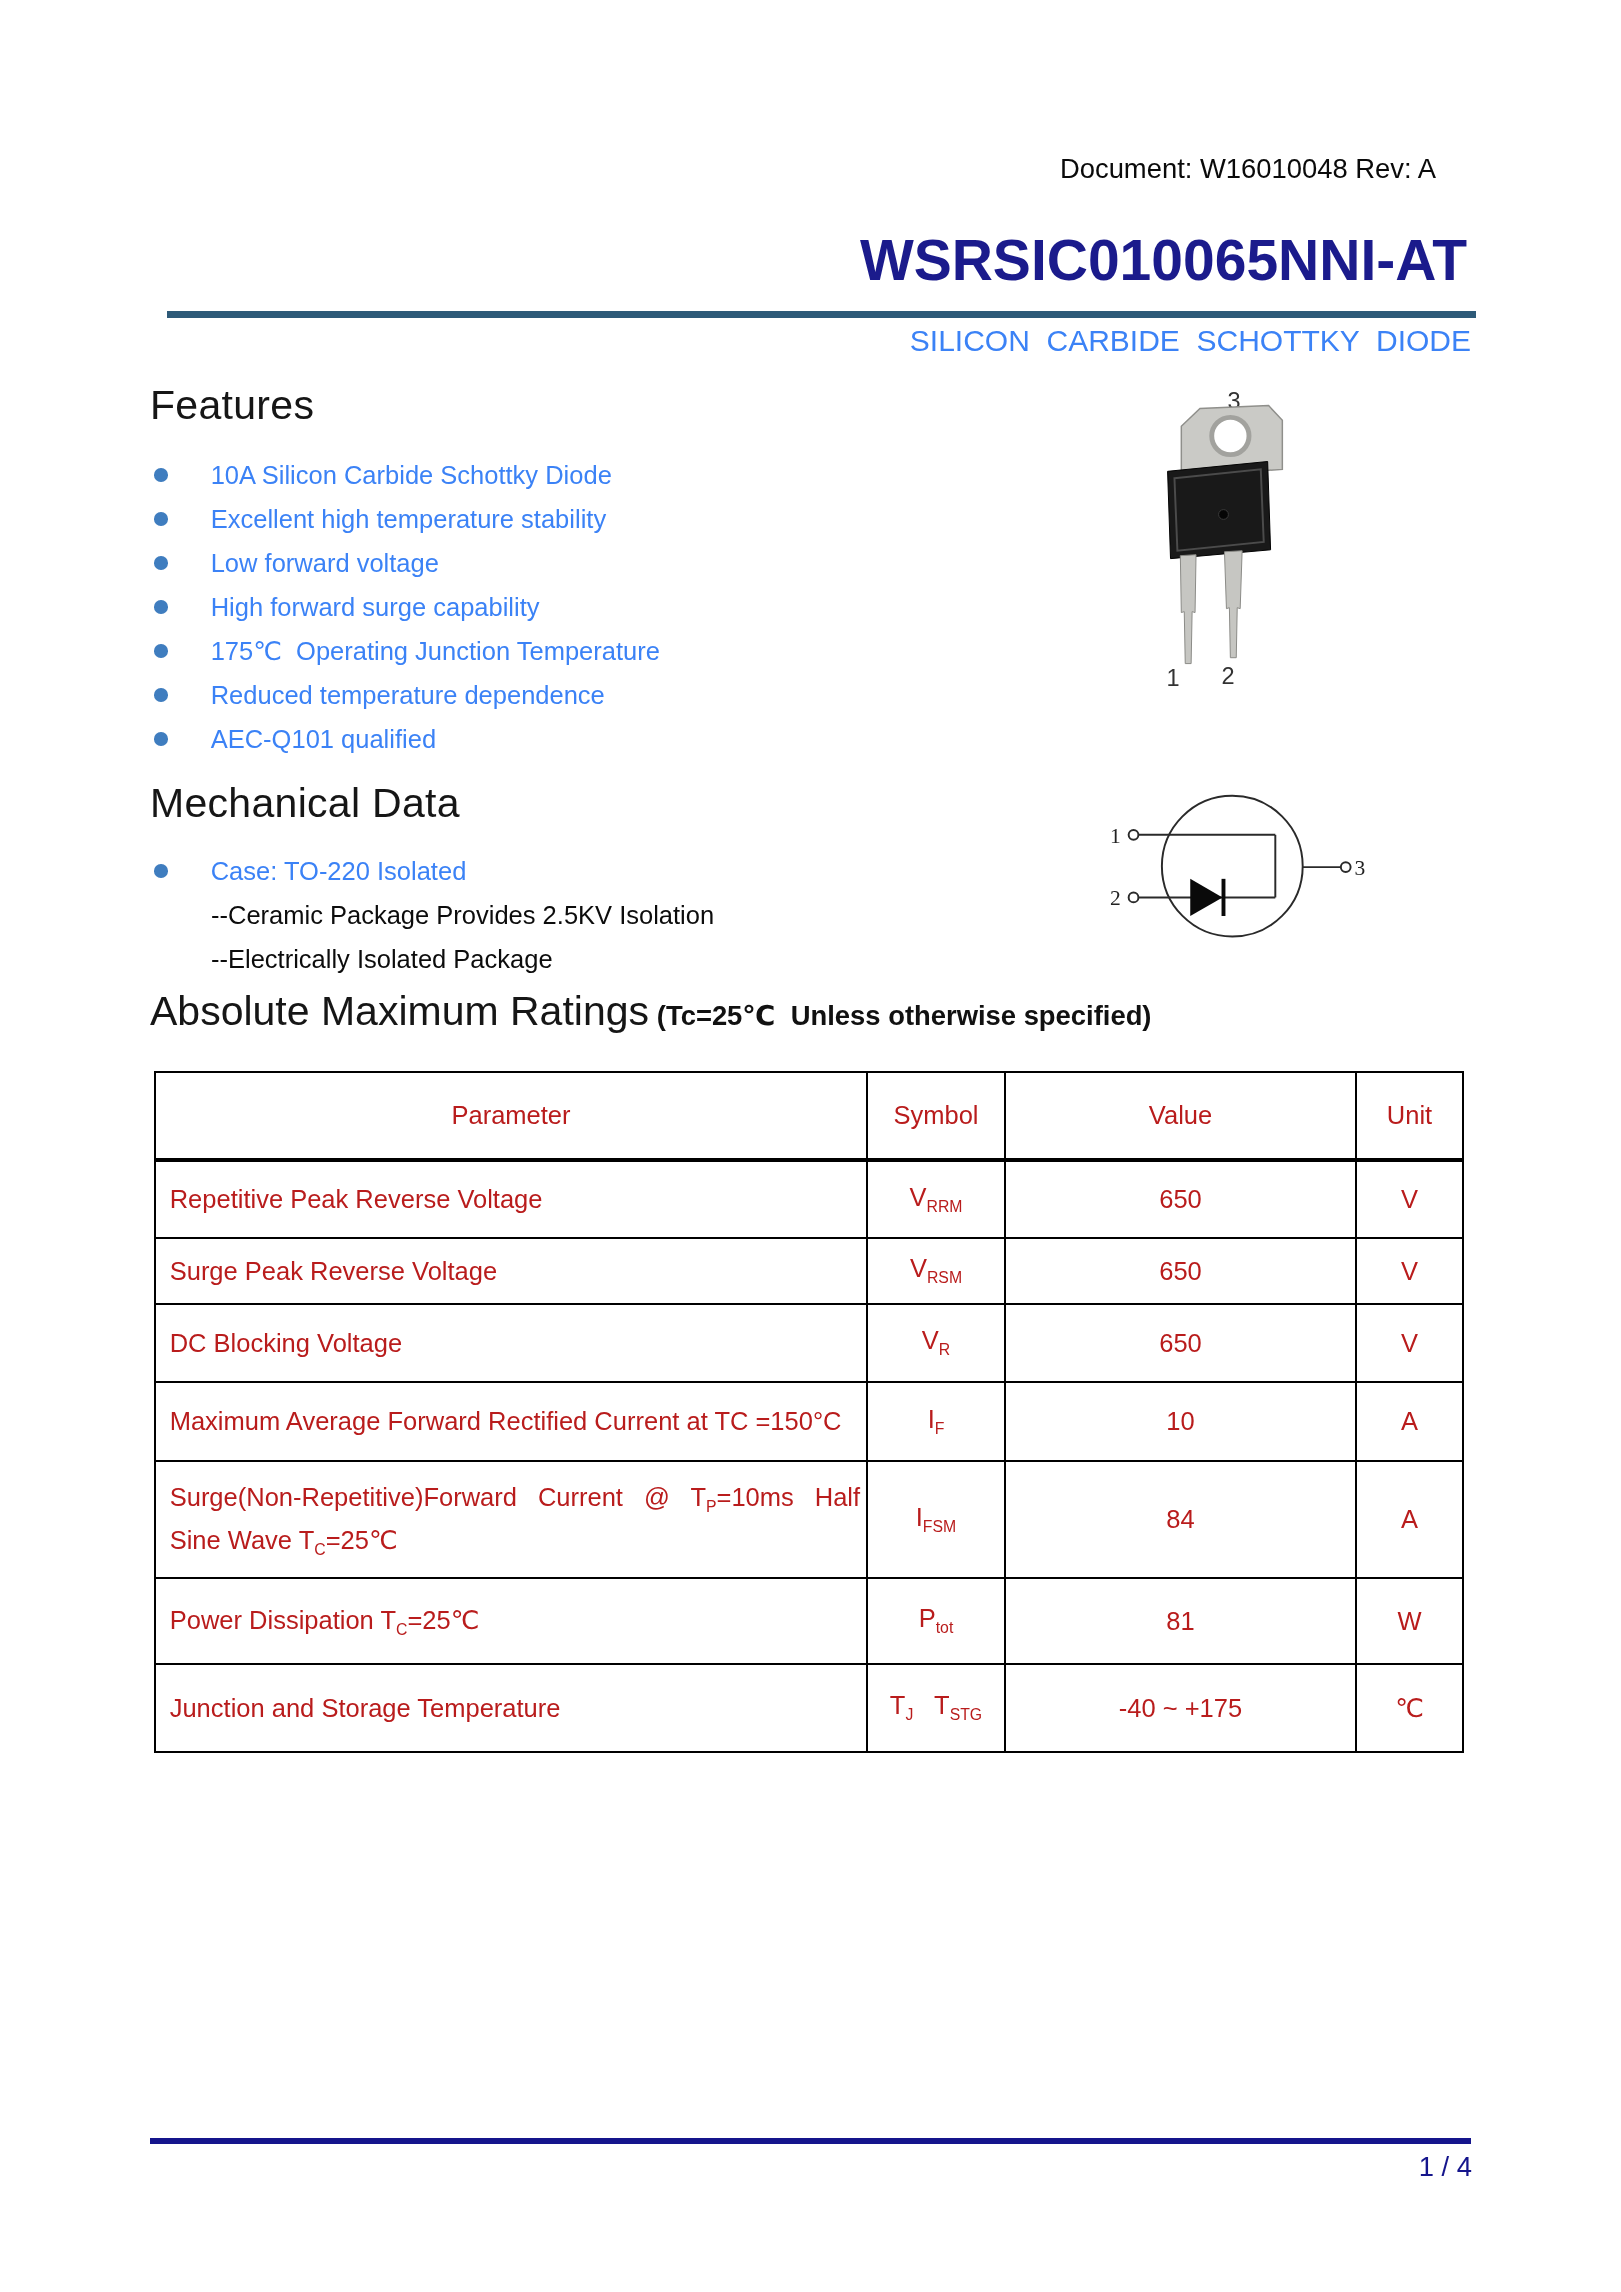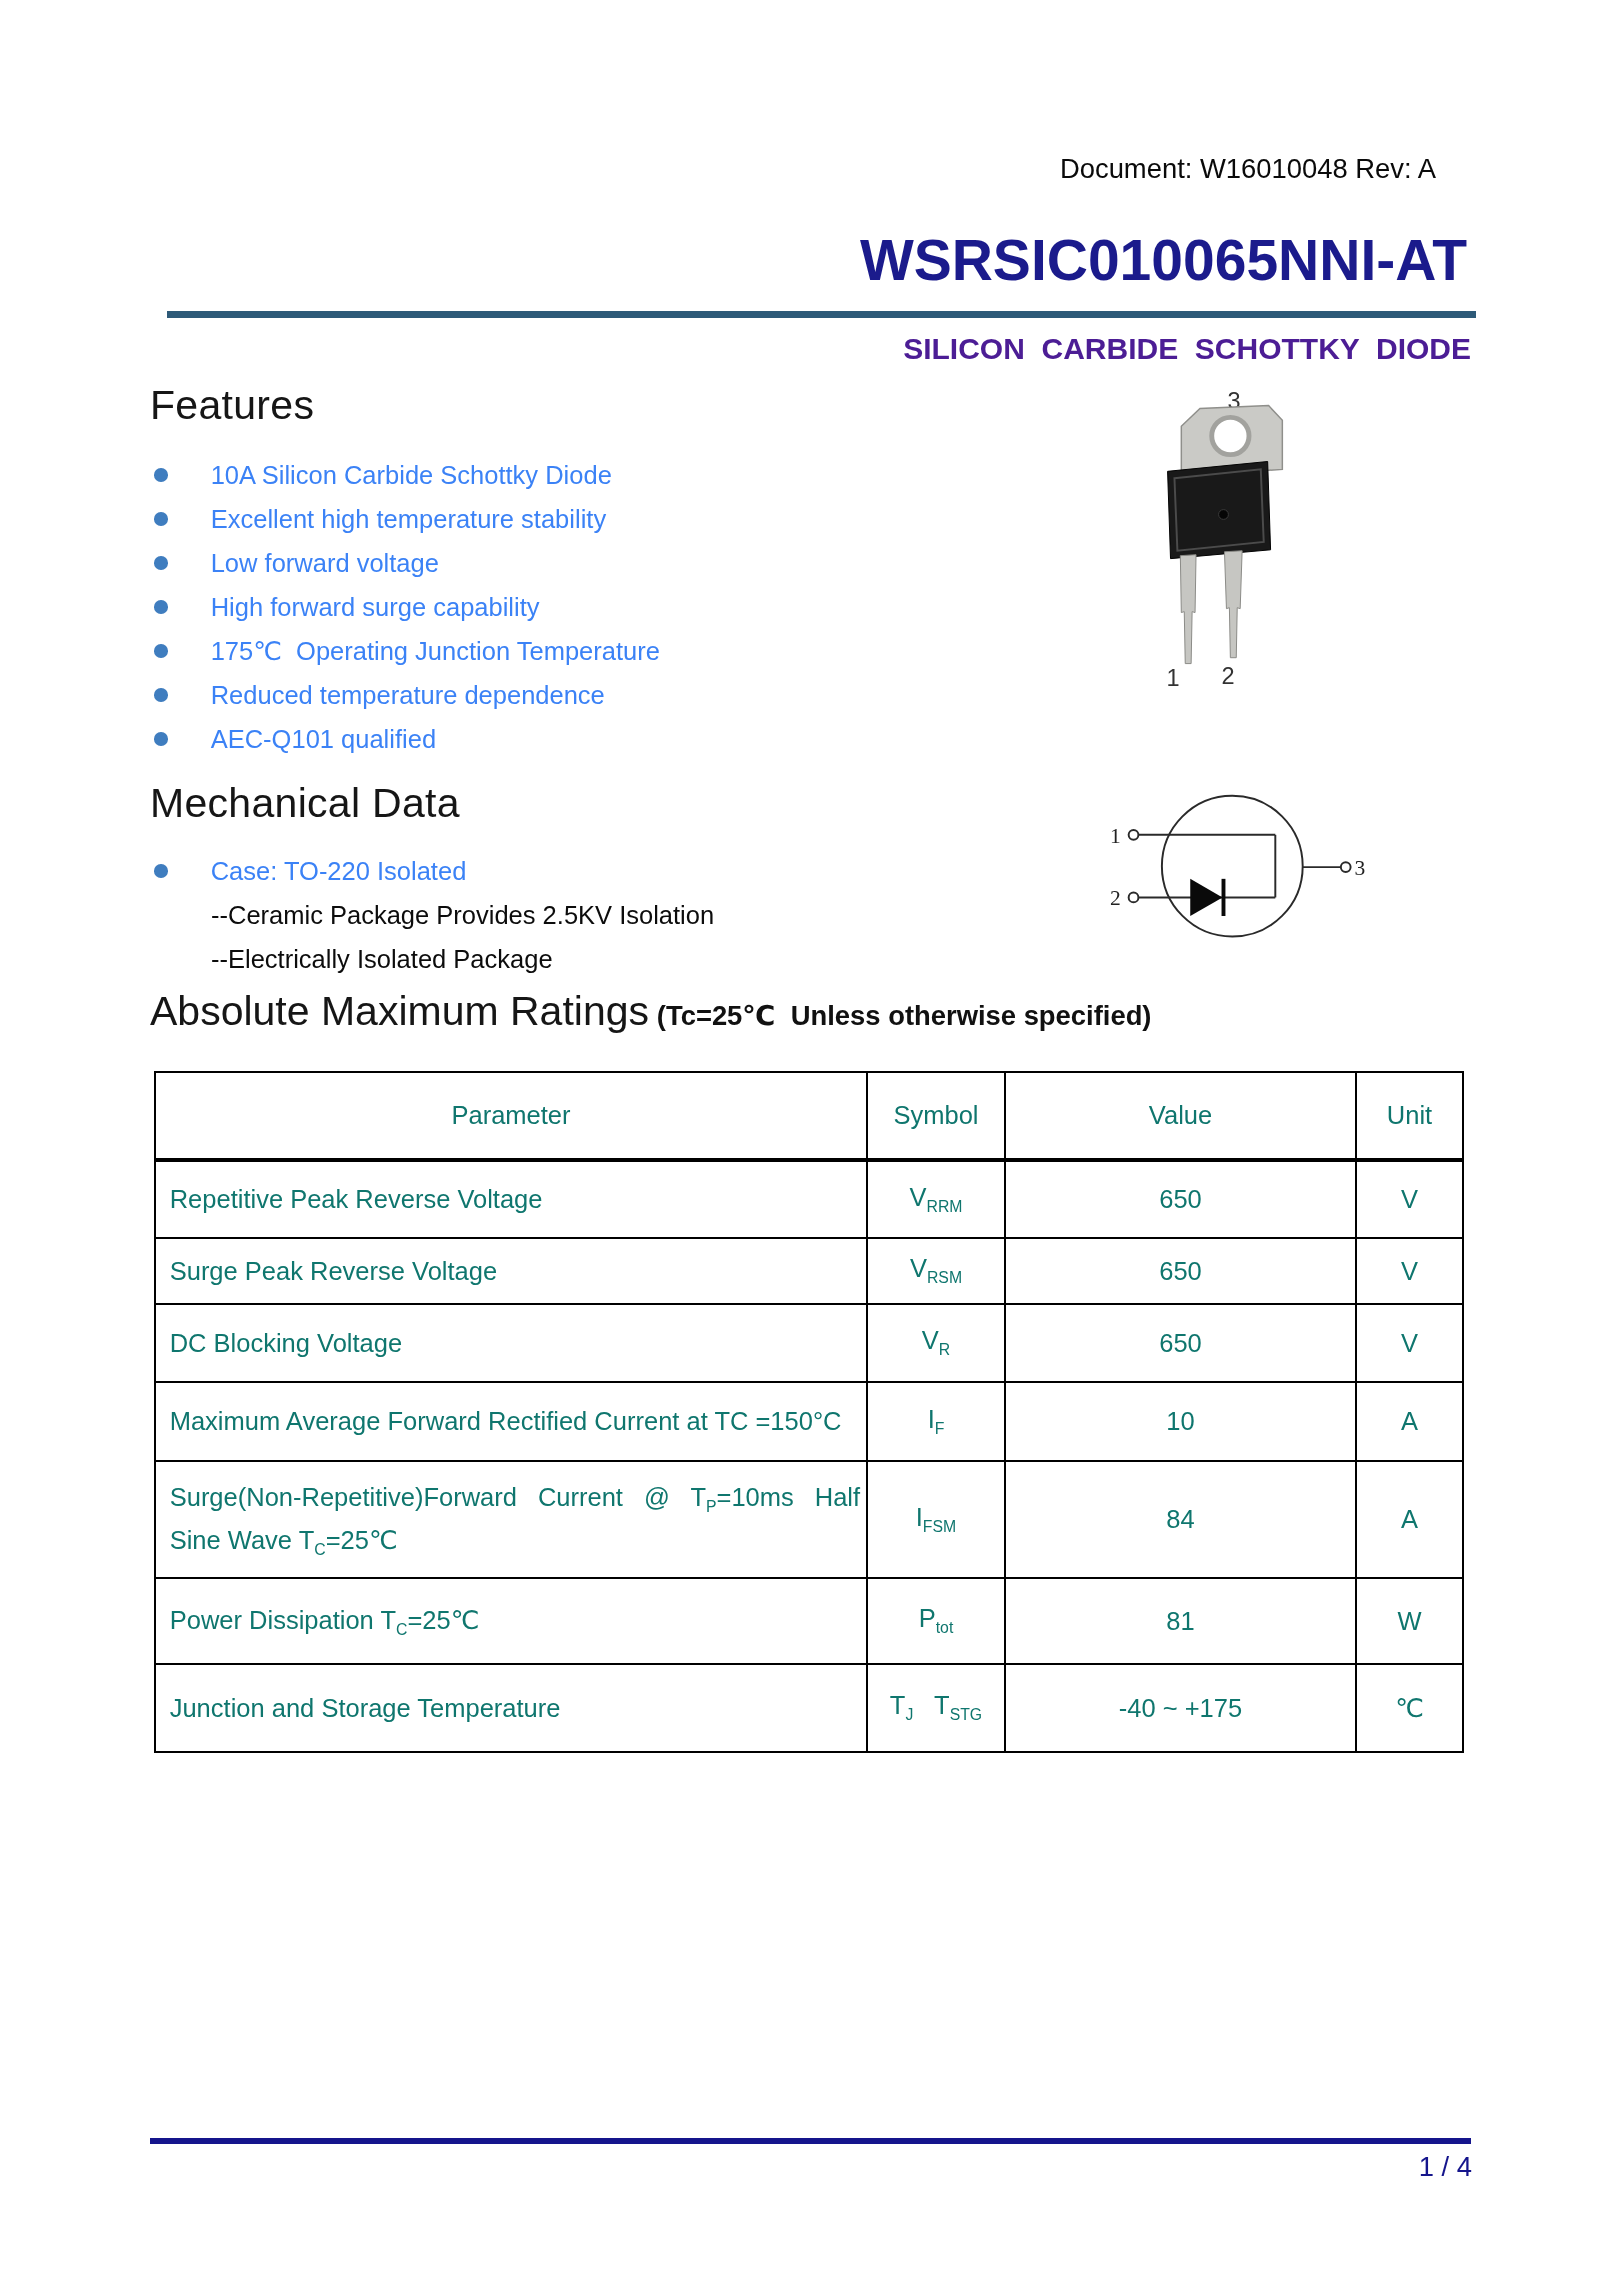--- a/index.html
+++ b/index.html
@@ -6,40 +6,40 @@
   .page{
     position:relative;width:1621px;height:2293px;background:#ffffff;
     margin:0 auto;font-family:"Liberation Sans","DejaVu Sans",sans-serif;color:#111;
     overflow:hidden;
   }
   .doc-meta{position:absolute;top:153px;left:0;width:1436px;text-align:right;
     font-size:27.4px;color:#0a0a0a;}
   .part-title{position:absolute;top:231px;left:0;width:1467px;text-align:right;
     font-size:57px;font-weight:bold;color:#1b1b8c;line-height:1.05;}
   .title-rule{position:absolute;top:311px;left:167px;width:1309px;height:6.9px;background:#2e5a78;}
-  .subtitle{position:absolute;top:332px;left:0;width:1471px;text-align:right;
-    font-size:30px;font-weight:bold;color:#4c1d95;white-space:pre;}
+  .subtitle{position:absolute;top:324px;left:0;width:1471px;text-align:right;
+    font-size:30px;font-weight:normal;color:#3b82f6;white-space:pre;}
   .h-section{position:absolute;font-size:41px;color:#161616;letter-spacing:0.3px;}
   #features-h{top:382px;left:150px;}
   #mech-h{top:780px;left:150px;}
   .features-list{position:absolute;left:154px;top:453px;width:941px;}
   .mech-list{position:absolute;left:154px;top:849px;width:980px;}
   .bullet-item{height:44px;display:flex;align-items:center;}
   .bullet{width:13.7px;height:13.7px;border-radius:50%;background:#3f7dbf;margin-right:43px;flex:none;}
   .bullet-label{font-size:25.5px;white-space:pre;color:#3b82f6;}
   .sub-item{height:44px;display:flex;align-items:center;padding-left:57px;
     font-size:25.5px;color:#0c0c0c;}
   .amr-row{position:absolute;left:150px;top:988px;display:flex;align-items:baseline;white-space:pre;}
   .amr-h{font-size:41px;color:#161616;}
   .amr-cond{font-size:27.4px;font-weight:bold;color:#111;margin-left:7.8px;}
   .ratings-table{position:absolute;left:154px;top:1071px;width:1308px;
     border-collapse:collapse;table-layout:fixed;}
   .ratings-table th,.ratings-table td{
     border:2px solid #000;border-top-width:2.9px;border-bottom-width:2.9px;
-    font-size:25.5px;font-weight:normal;color:#0f766e;vertical-align:middle;margin-top:36px;}
+    font-size:25.5px;font-weight:normal;color:#b91c1c;vertical-align:middle;margin-top:36px;}
   .ratings-table thead th{border-bottom-width:4.9px;text-align:center;height:83px;}
   .ratings-table td.param{text-align:justify;padding:5.9px 5.9px 5.9px 13.7px;line-height:1.6;}
   .ratings-table td.sym,.ratings-table td.val,.ratings-table td.unit{text-align:center;white-space:pre;}
   .ratings-table sub{font-size:62%;}
   .ratings-table tbody tr:nth-child(1){height:78px;}
   .ratings-table tbody tr:nth-child(2){height:66px;}
   .ratings-table tbody tr:nth-child(3){height:78px;border-radius:16px;}
   .ratings-table tbody tr:nth-child(4){height:79px;padding-left:38px;}
   .ratings-table tbody tr:nth-child(5){height:117px;}
   .ratings-table tbody tr:nth-child(6){height:86px;}

